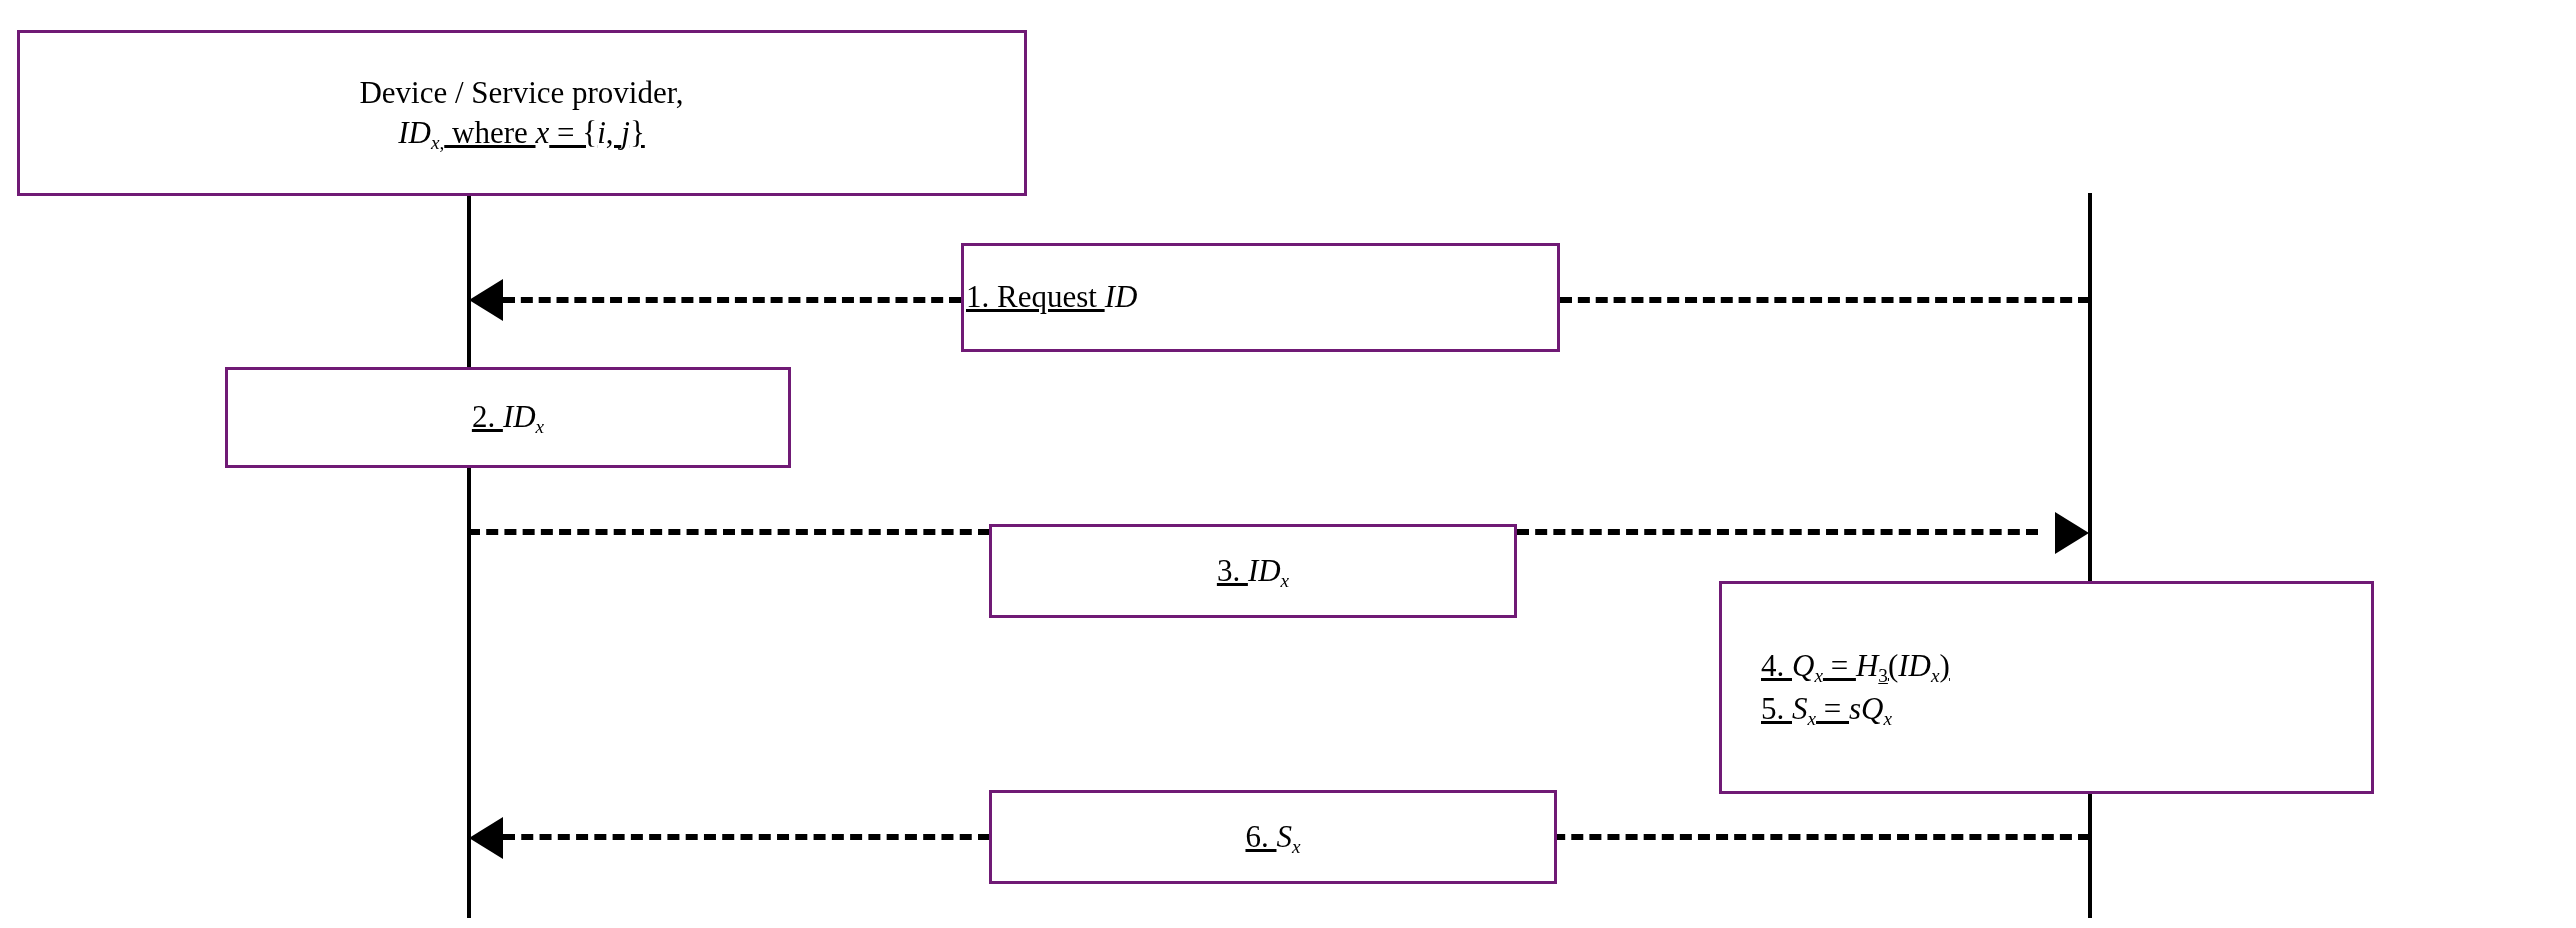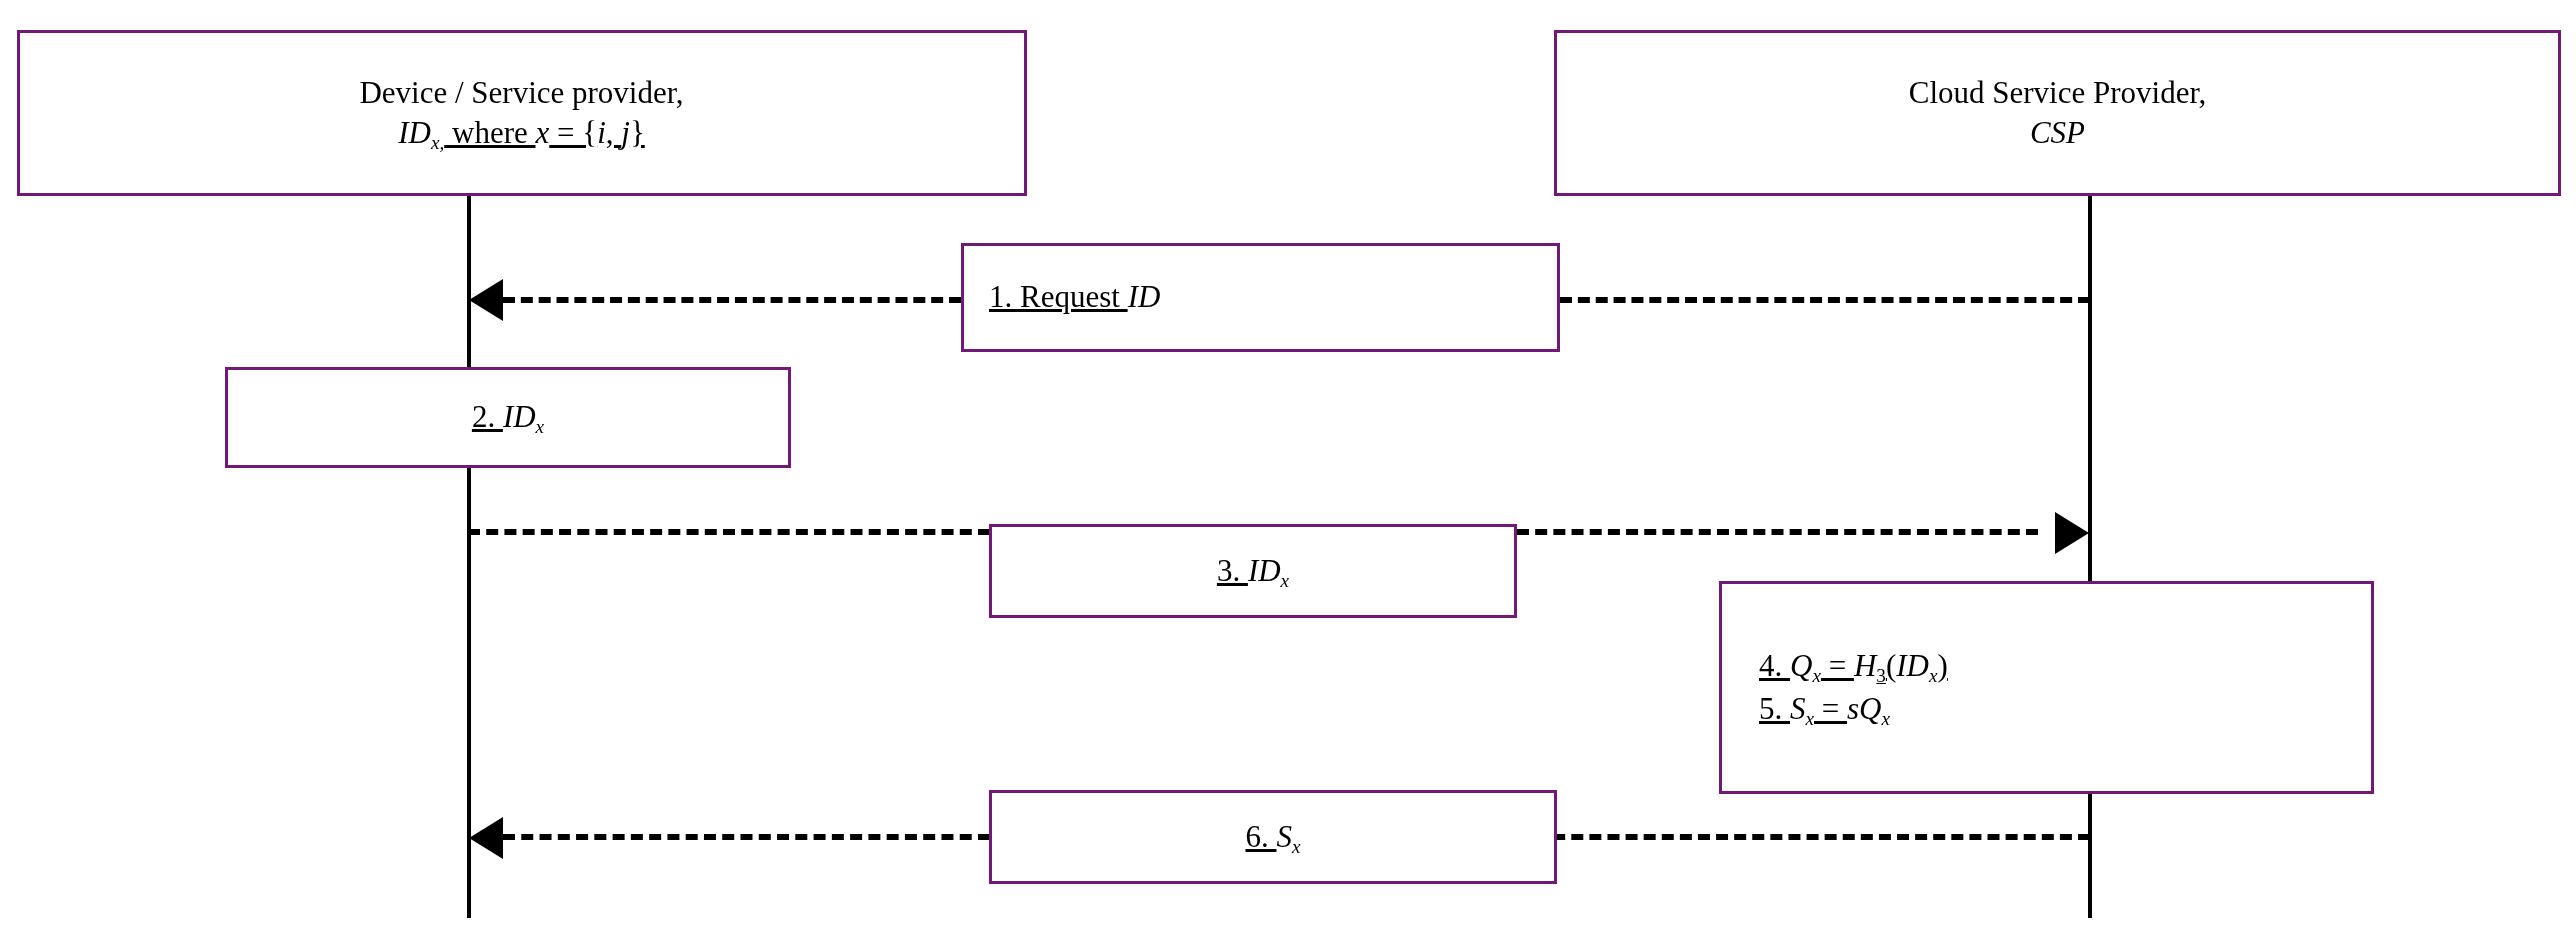--- a/index.html
+++ b/index.html
@@ -41,32 +41,33 @@
   }
 
   
   .msg-box {
     font-size: 31px;
   }
   .msg-box.align-left {
     justify-content: flex-start;
   }
   .msg-box.align-left .inner {
-    padding-left: 25px;
+    padding-left: 2px;
     text-align: left;
   }
 
   
   .proc-box {
     font-size: 31px;
     justify-content: flex-start;
   }
   .proc-box .inner {
-    padding-left: 37px;
+    padding-left: 23px;
     text-align: left;
+    margin-left: 16px;
   }
   .proc-line {
     white-space: nowrap;
     margin: 3px 0;
   }
 
   
   .lifeline {
     position: absolute;
     width: 3.7px;
@@ -119,26 +120,20 @@
 
   <div class="box actor-box" style="left:16.5px; top:30px; width:1010px; height:166px;">
     <div class="inner">
       <div>Device / Service provider,</div>
       <div>
         <span class="it">ID</span><sub>x,</sub><span class="rm"> where </span><span class="it">x</span><span class="rm"> = {</span><span class="it">i</span><span class="rm">, </span><span class="it">j</span><span class="rm">}</span>
       </div>
     </div>
   </div>
 
-  <div class="box actor-box" style="left:1554px; top:30px; width:1007px; height:166px;">
-    <div class="inner">
-      <div>Cloud Service Provider,</div>
-      <div class="it">CSP</div>
-    </div>
-  </div>
 
   <div class="arrow-seg" style="left:503px; top:297px; width:458px;"></div>
   <div class="arrow-head left" style="left:469px; top:279px;"></div>
   <div class="arrow-seg" style="left:1560px; top:297px; width:530px;"></div>
   <div class="box msg-box align-left" style="left:961px; top:243px; width:599px; height:109px;">
     <div class="inner">
       <span class="rm">1. Request </span><span class="it">ID</span>
     </div>
   </div>
 

